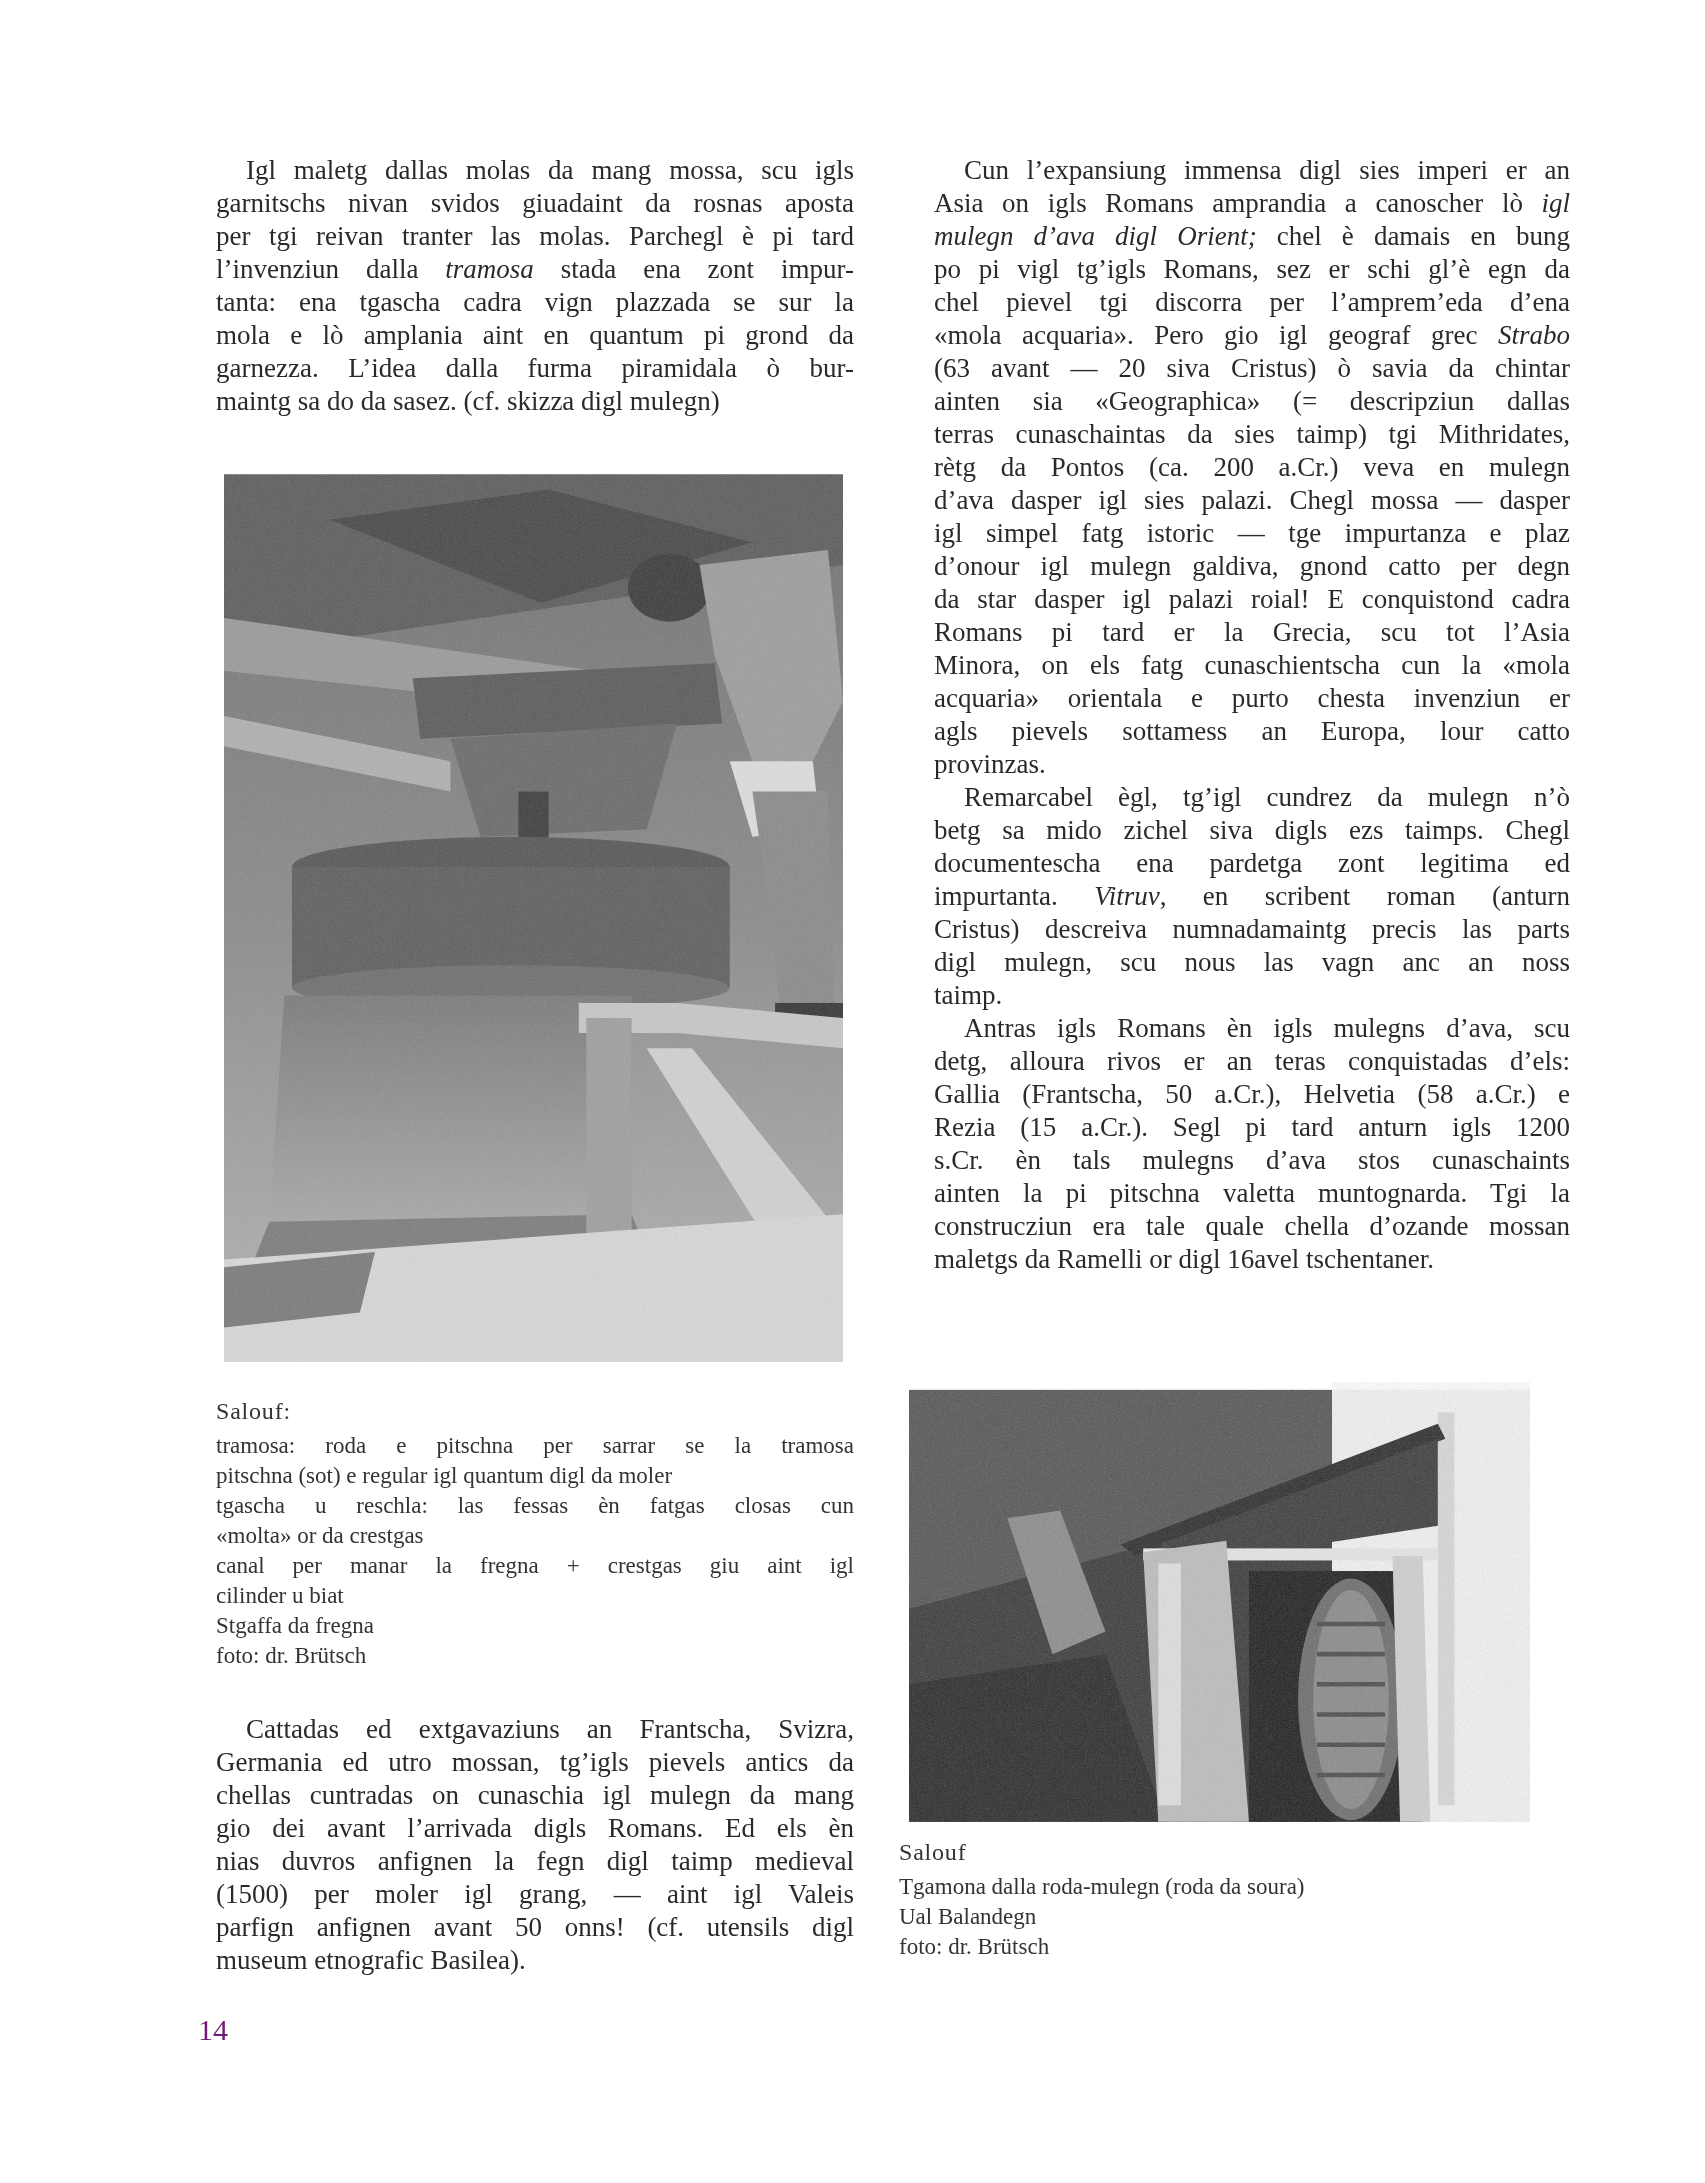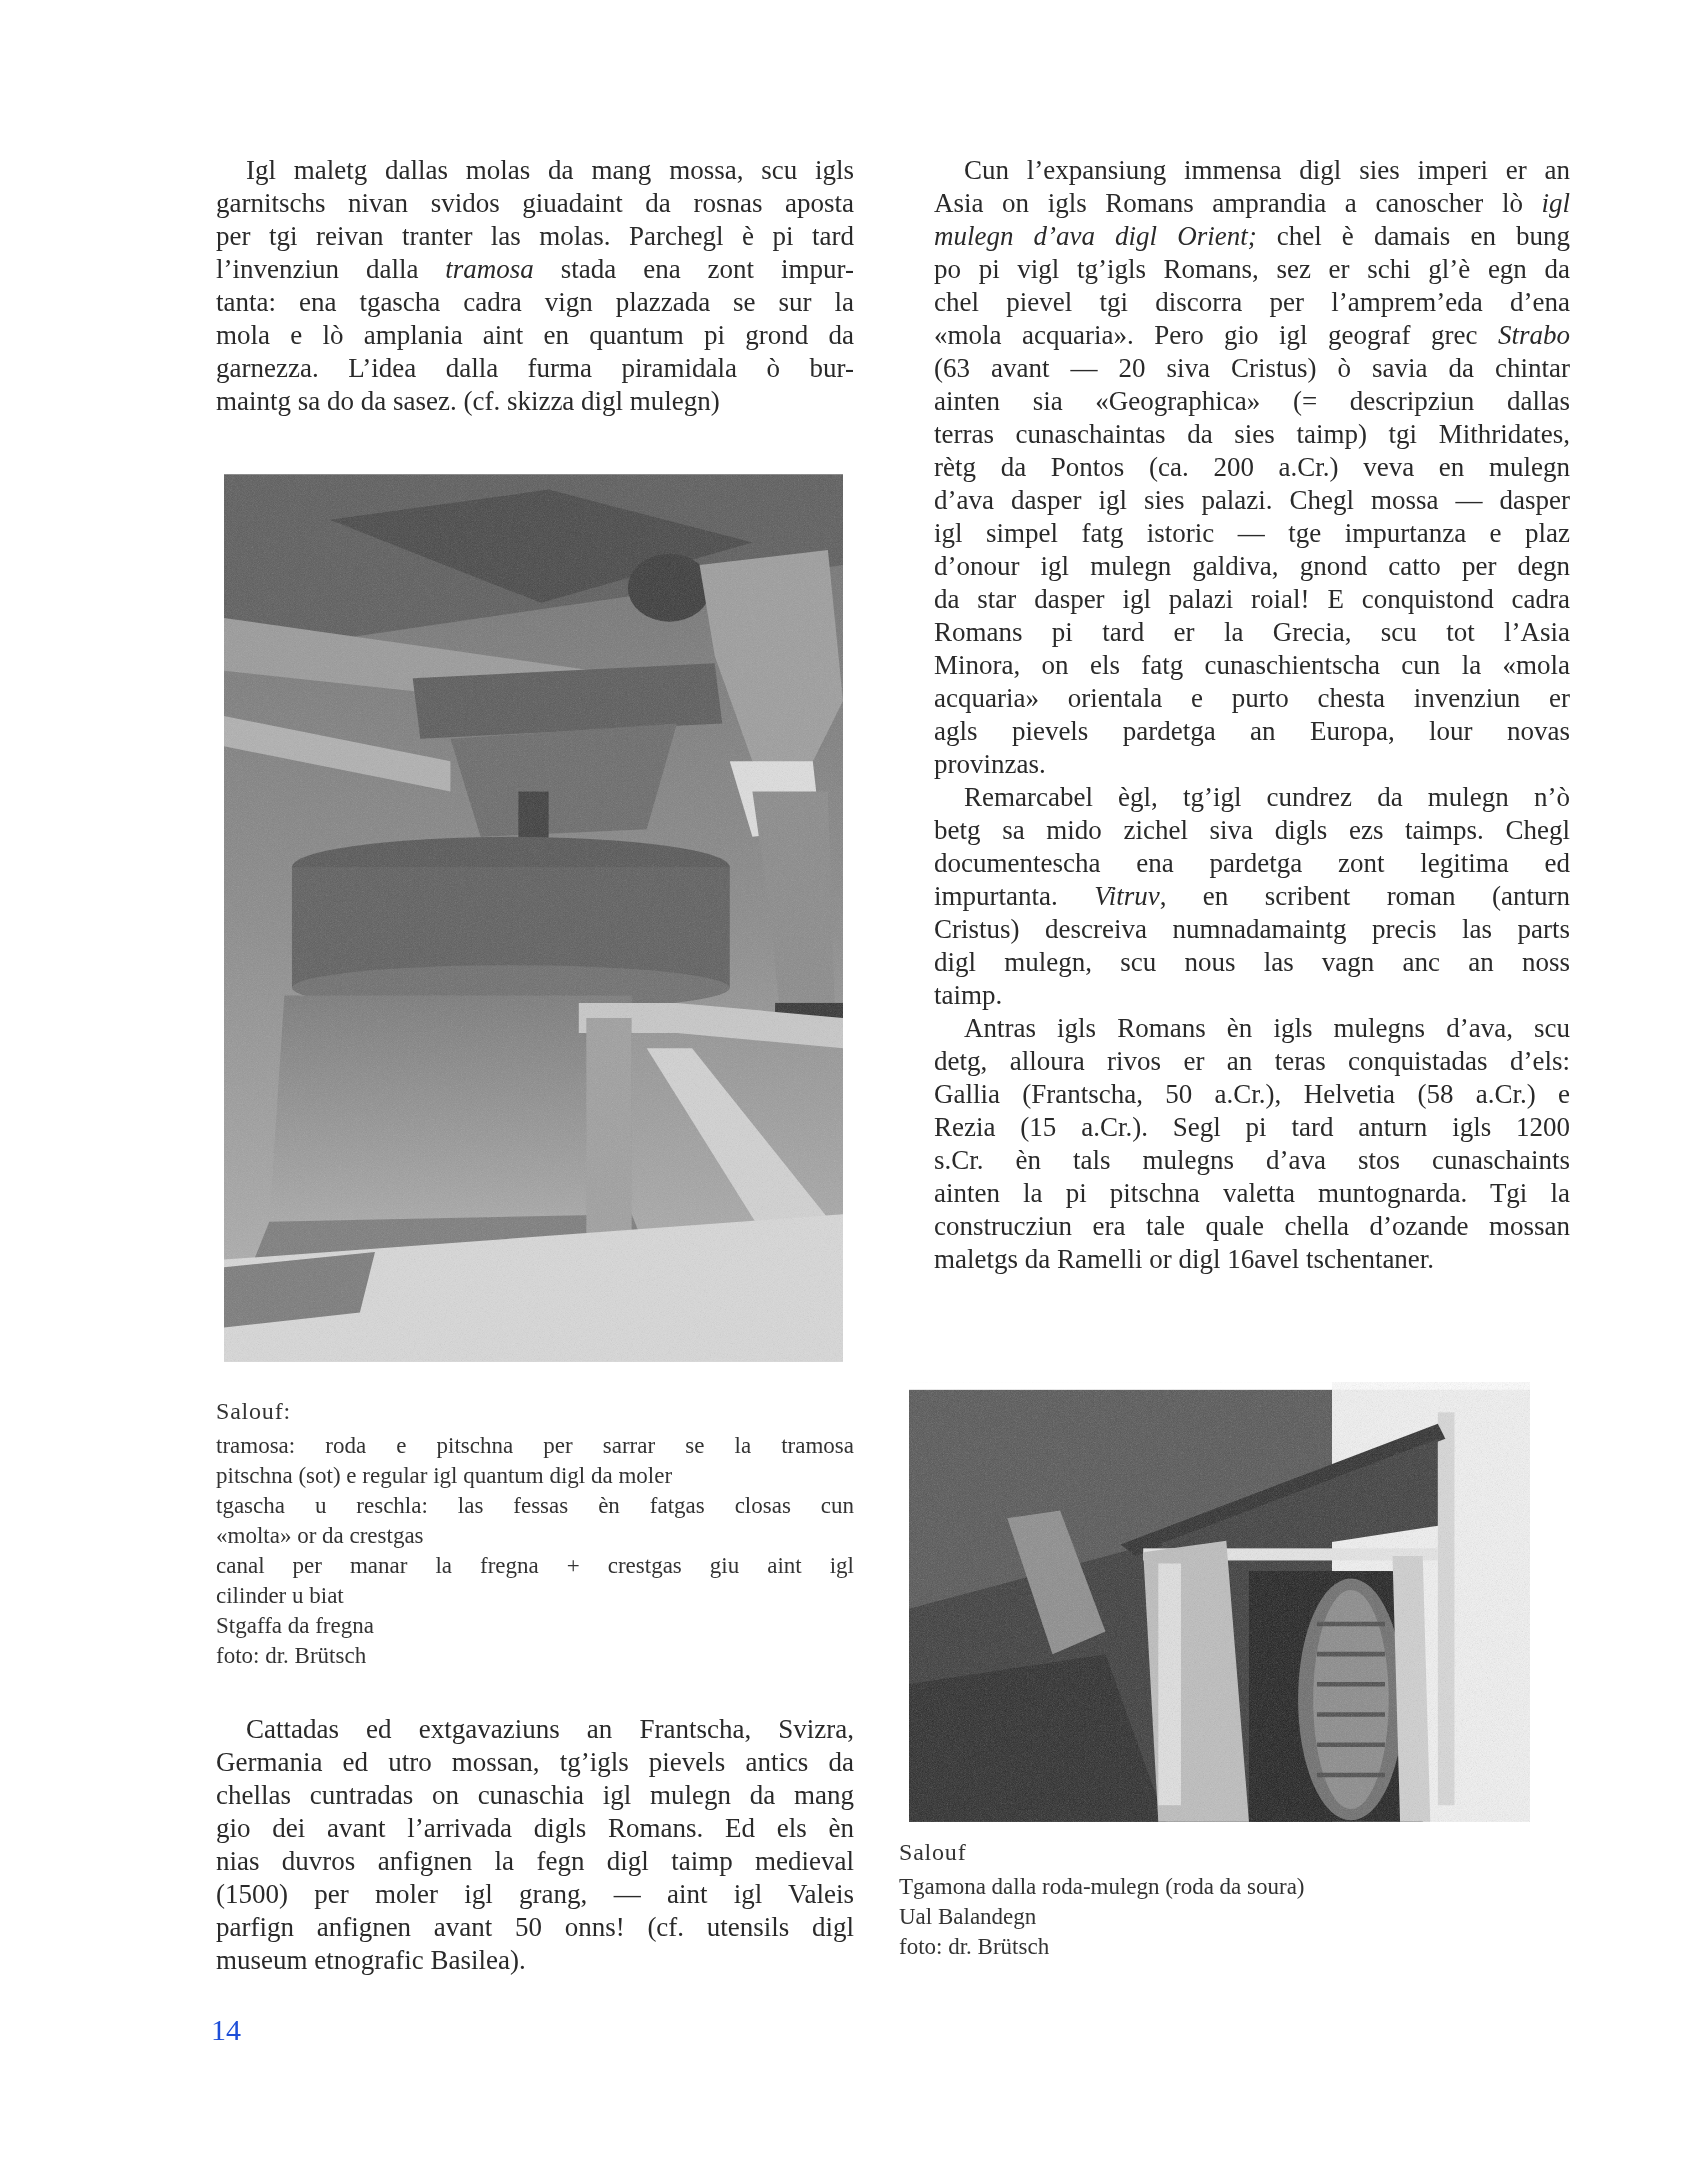--- a/index.html
+++ b/index.html
@@ -7,21 +7,21 @@
          font-family: "Liberation Serif", "DejaVu Serif", serif; color: #2a2a2a; }
   .col { position: absolute; }
   .line { display: block; font-size: 27px; line-height: 33px; height: 33px;
           white-space: nowrap; text-align: justify; text-align-last: justify; }
   .line.last { text-align-last: left; }
   .line.indent { padding-left: 30px; }
   .cap .line { font-size: 23px; line-height: 30px; height: 30px; color: #333; }
   .caption-title { font-size: 24px; line-height: 39px; height: 39px; display:block; color:#333; letter-spacing: 0.8px; }
   i { font-style: italic; }
   .photo { position: absolute; overflow: hidden; }
-  .page-num { position: absolute; left: 211px; top: 2013px; font-size: 30px; color: #1d4ed8; }
+  .page-num { position: absolute; left: 198px; top: 2013px; font-size: 30px; color: #701a75; }
 </style>
 </head>
 <body>
 
 <div class="col" style="left:216px; top:154px; width:638px;">
     <span class="line indent">Igl maletg dallas molas da mang mossa, scu igls</span>
     <span class="line">garnitschs nivan svidos giuadaint da rosnas aposta</span>
     <span class="line">per tgi reivan tranter las molas. Parchegl è pi tard</span>
     <span class="line"><span>l’invenziun dalla </span><i>tramosa</i><span> stada ena zont impur-</span></span>
     <span class="line">tanta: ena tgascha cadra vign plazzada se sur la</span>
@@ -124,21 +124,21 @@
       <span class="line">ainten sia «Geographica» (= descripziun dallas</span>
       <span class="line">terras cunaschaintas da sies taimp) tgi Mithridates,</span>
       <span class="line">rètg da Pontos (ca. 200 a.Cr.) veva en mulegn</span>
       <span class="line">d’ava dasper igl sies palazi. Chegl mossa — dasper</span>
       <span class="line">igl simpel fatg istoric — tge impurtanza e plaz</span>
       <span class="line">d’onour igl mulegn galdiva, gnond catto per degn</span>
       <span class="line">da star dasper igl palazi roial! E conquistond cadra</span>
       <span class="line">Romans pi tard er la Grecia, scu tot l’Asia</span>
       <span class="line">Minora, on els fatg cunaschientscha cun la «mola</span>
       <span class="line">acquaria» orientala e purto chesta invenziun er</span>
-      <span class="line">agls pievels pardetga an Europa, lour novas</span>
+      <span class="line">agls pievels sottamess an Europa, lour catto</span>
       <span class="line last">provinzas.</span>
     </div>
   <div>
       <span class="line indent">Remarcabel ègl, tg’igl cundrez da mulegn n’ò</span>
       <span class="line">betg sa mido zichel siva digls ezs taimps. Chegl</span>
       <span class="line">documentescha ena pardetga zont legitima ed</span>
       <span class="line"><span>impurtanta. </span><i>Vitruv</i><span>, en scribent roman (anturn</span></span>
       <span class="line">Cristus) descreiva numnadamaintg precis las parts</span>
       <span class="line">digl mulegn, scu nous las vagn anc an noss</span>
       <span class="line last">taimp.</span>

